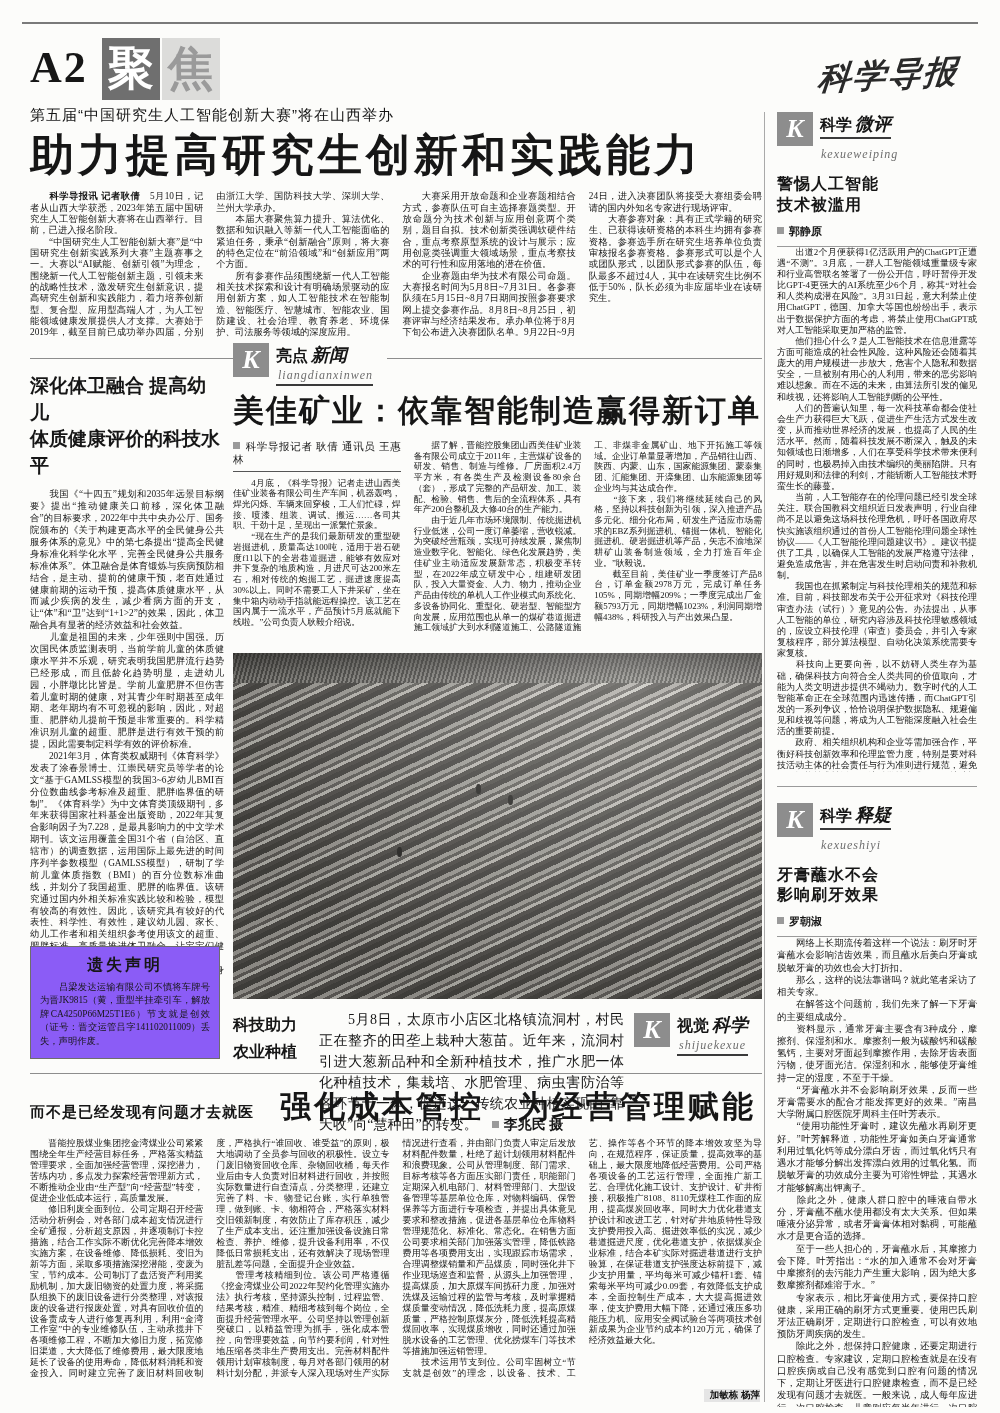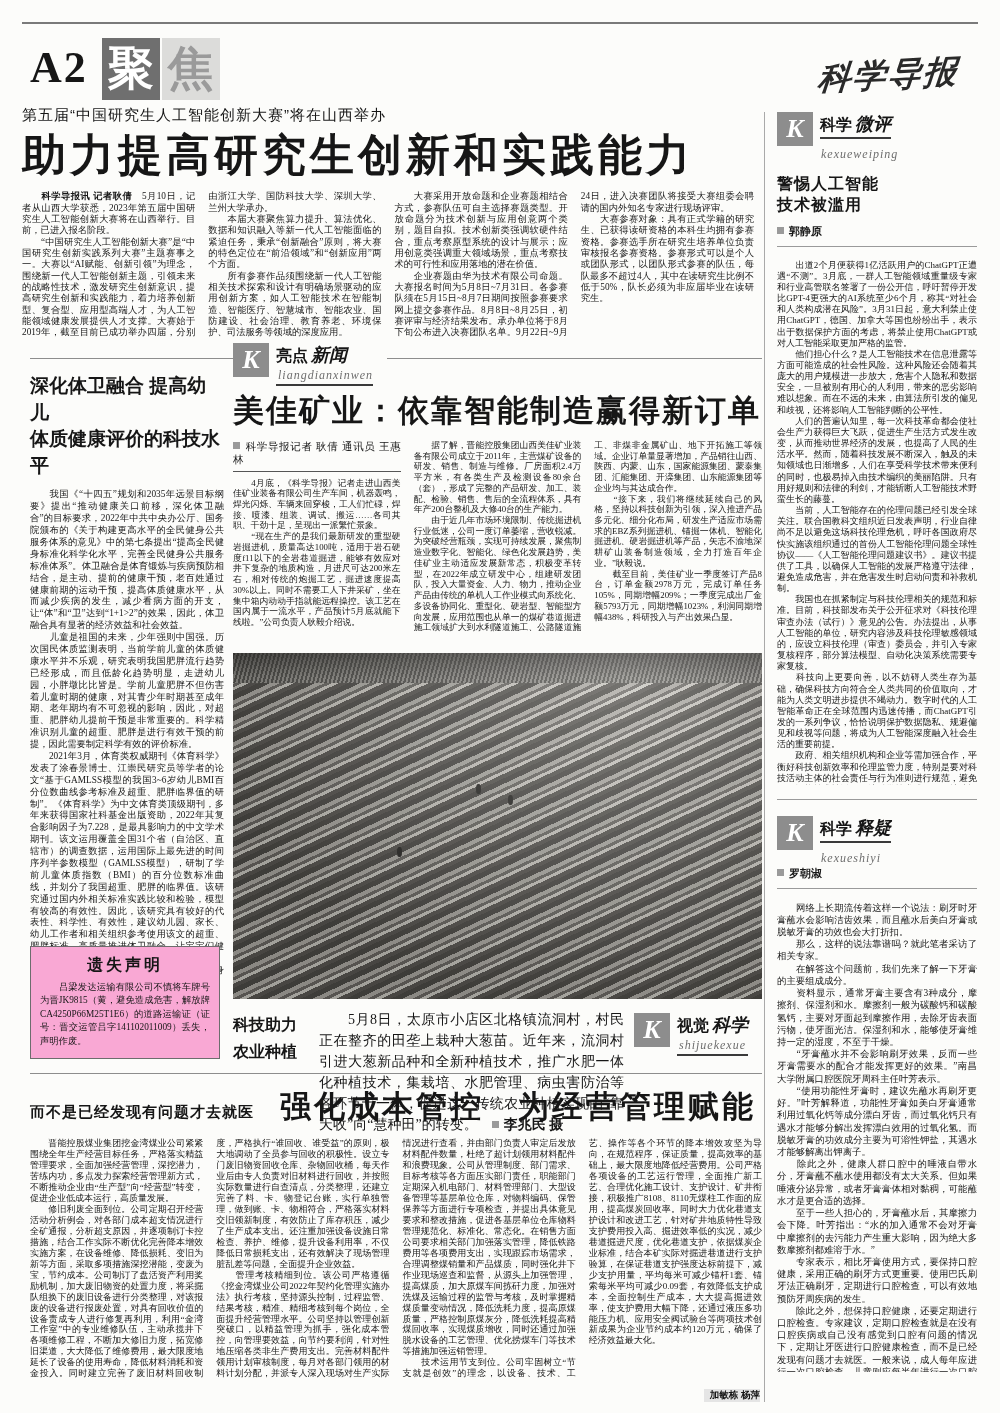--- a/index.html
+++ b/index.html
@@ -15,47 +15,47 @@
       font-size:46px;font-weight:bold;font-family:"Liberation Serif",serif;}
   .fb1{background:#6f6f6f;color:#fff;}
   .fb2{background:#dcdcda;color:#9a9a9a;margin-left:2px;}
   .hspace{flex:1;}
   .masthead{font-size:33px;font-weight:bold;font-style:italic;transform:skewX(-8deg) rotate(-3deg);
             margin-top:14px;margin-right:18px;letter-spacing:2px;color:#2a2a2a;}
   .pubinfo{font-size:11px;font-weight:bold;line-height:19px;margin-top:8px;}
   .pubrow{white-space:nowrap;}
   .sq{display:inline-block;width:7px;height:7px;background:#9a9a9a;margin-right:5px;vertical-align:1px;}
   
-  .main-art{position:absolute;left:22px;top:106px;width:732px;}
+  .main-art{position:absolute;left:30px;top:106px;width:732px;}
   .kicker{font-size:15px;letter-spacing:1px;font-weight:500;}
   .main-head{font-size:44px;font-weight:bold;letter-spacing:4px;margin:6px 0 12px;line-height:1.1;}
   .cols4{column-count:4;column-gap:13px;height:166px;overflow:hidden;
          font-size:9.3px;line-height:1.22;text-align:justify;white-space:pre-wrap;}
   .lead{font-weight:bold;font-family:"Liberation Sans","DejaVu Sans",sans-serif;}
   
   .vrule{position:absolute;left:764px;top:112px;height:1290px;border-left:1px solid #a9a9a9;}
   .sidebar{position:absolute;left:777px;top:112px;width:200px;}
   .k-header{display:flex;align-items:flex-start;}
   .k-logo{width:36px;height:34px;background:#8d8d8d;color:#fff;display:flex;align-items:center;justify-content:center;
           font:bold italic 26px "Liberation Serif",serif;flex:0 0 auto;}
   .k-right{margin-left:7px;border-bottom:2px solid #3a3a3a;padding-bottom:1px;}
   .k-tag{font-size:16px;font-weight:bold;}
   .k-tag2{font-size:18px;font-weight:bold;font-style:italic;font-family:"Liberation Serif",serif;margin-left:3px;}
   .k-pinyin{font-style:italic;font-size:12px;color:#6d6d6d;letter-spacing:1px;margin:1px 0 0 44px;}
   .sb-head{font-size:16px;font-weight:bold;line-height:1.3;white-space:pre-line;margin:12px 0 8px;letter-spacing:1px;}
-  .byline{font-size:11px;font-weight:bold;padding-bottom:7px;border-bottom:1px solid #9a9a9a;margin-bottom:13px;}
+  .byline{font-size:11px;font-weight:bold;padding-bottom:7px;border-bottom:1px solid #9a9a9a;margin-bottom:0;}
   .sb-body{font-size:9px;line-height:1.24;text-align:justify;white-space:pre-wrap;max-height:525px;overflow:hidden;}
   .sb-body2{font-size:9.4px;line-height:1.3;text-align:justify;white-space:pre-wrap;max-height:470px;overflow:hidden;}
   .sb-div{border:none;border-top:1px solid #9a9a9a;margin:14px 0 16px;}
   
   .middle{position:absolute;left:30px;top:358px;width:732px;height:708px;border-top:1px solid #8d8d8d;}
   .tiwei{position:absolute;left:0;top:0;width:194px;height:708px;}
   .tw-title{font-size:19px;font-weight:bold;line-height:1.4;white-space:pre-line;margin:14px 0 10px;}
   .tw-body{font-size:9.3px;line-height:1.28;text-align:justify;white-space:pre-wrap;max-height:508px;overflow:hidden;}
-  .lost{position:absolute;left:0;right:4px;bottom:8px;border:1px solid #6d6d6d;padding:8px 9px 10px;background:#f9a8d4;}
+  .lost{position:absolute;left:0;right:4px;bottom:8px;border:1px solid #6d6d6d;padding:8px 9px 10px;background:#8b5cf6;}
   .lost-title{text-align:center;font-size:16px;font-weight:bold;letter-spacing:3px;margin-bottom:5px;}
   .lost-body{font-size:9.3px;line-height:1.45;text-align:justify;white-space:pre-wrap;}
   .center{position:absolute;left:203px;top:0;width:529px;height:708px;}
   .ld-header{display:flex;align-items:flex-start;background:#fcfcfa;width:fit-content;padding-right:14px;
              margin-top:-16px;}
   .ld-headline{font-size:31px;font-weight:bold;letter-spacing:2px;margin:4px 0 8px;}
   .ld-cols{column-count:3;column-gap:13px;height:206px;overflow:hidden;
            font-size:8.8px;line-height:1.22;text-align:justify;}
   .ld-byline{font-size:10.5px;font-weight:normal;padding-bottom:5px;border-bottom:1px solid #555;margin-bottom:6px;
              font-family:"Liberation Sans","DejaVu Sans",sans-serif;}
@@ -141,20 +141,22 @@
     </div>
     <hr class="sb-div">
     <div>
       <div class="k-header">
         <span class="k-logo">K</span>
         <span class="k-right">
           <span class="k-tag sans">科学</span><span class="k-tag2">释疑</span>
         </span>
       </div>
       <div class="k-pinyin">kexueshiyi</div>
+      <h2 class="sb-head sans">牙膏蘸水不会
+影响刷牙效果</h2>
       <div class="byline sans"><span class="sq"></span><span>罗朝淑</span></div>
       <div class="sb-body2">　　网络上长期流传着这样一个说法：刷牙时牙膏蘸水会影响洁齿效果，而且蘸水后美白牙膏或脱敏牙膏的功效也会大打折扣。
 　　那么，这样的说法靠谱吗？就此笔者采访了相关专家。
 　　在解答这个问题前，我们先来了解一下牙膏的主要组成成分。
 　　资料显示，通常牙膏主要含有3种成分，摩擦剂、保湿剂和水。摩擦剂一般为碳酸钙和碳酸氢钙，主要对牙面起到摩擦作用，去除牙齿表面污物，使牙面光洁。保湿剂和水，能够使牙膏维持一定的湿度，不至于干燥。
 　　“牙膏蘸水并不会影响刷牙效果，反而一些牙膏需要水的配合才能发挥更好的效果。”南昌大学附属口腔医院牙周科主任叶芳表示。
 　　“使用功能性牙膏时，建议先蘸水再刷牙更好。”叶芳解释道，功能性牙膏如美白牙膏通常利用过氧化钙等成分漂白牙齿，而过氧化钙只有遇水才能够分解出发挥漂白效用的过氧化氢。而脱敏牙膏的功效成分主要为可溶性钾盐，其遇水才能够解离出钾离子。
 　　除此之外，健康人群口腔中的唾液自带水分，牙膏蘸不蘸水使用都没有太大关系。但如果唾液分泌异常，或者牙膏膏体相对黏稠，可能蘸水才是更合适的选择。
 　　至于一些人担心的，牙膏蘸水后，其摩擦力会下降。叶芳指出：“水的加入通常不会对牙膏中摩擦剂的去污能力产生重大影响，因为绝大多数摩擦剂都难溶于水。”
 　　专家表示，相比牙膏使用方式，要保持口腔健康，采用正确的刷牙方式更重要。使用巴氏刷牙法正确刷牙，定期进行口腔检查，可以有效地预防牙周疾病的发生。
@@ -166,21 +168,21 @@
 
     <div class="tiwei">
       <h2 class="tw-title sans">深化体卫融合  提高幼儿
 体质健康评价的科技水平</h2>
       <div class="tw-body">　　我国《“十四五”规划和2035年远景目标纲要》提出“推动健康关口前移，深化体卫融合”的目标要求，2022年中共中央办公厅、国务院颁布的《关于构建更高水平的全民健身公共服务体系的意见》中的第七条提出“提高全民健身标准化科学化水平，完善全民健身公共服务标准体系”。体卫融合是体育锻炼与疾病预防相结合，是主动、提前的健康干预，老百姓通过健康前期的运动干预，提高体质健康水平，从而减少疾病的发生，减少看病方面的开支，让“体”和“卫”达到“1+1&gt;2”的效果，因此，体卫融合具有显著的经济效益和社会效益。
 　　儿童是祖国的未来，少年强则中国强。历次国民体质监测表明，当前学前儿童的体质健康水平并不乐观，研究表明我国肥胖流行趋势已经形成，而且低龄化趋势明显，走进幼儿园，小胖墩比比皆是。学前儿童肥胖不但伤害着儿童时期的健康，对其青少年时期甚至成年期、老年期均有不可忽视的影响，因此，对超重、肥胖幼儿提前干预是非常重要的。科学精准识别儿童的超重、肥胖是进行有效干预的前提，因此需要制定科学有效的评价标准。
 　　2021年3月，体育类权威期刊《体育科学》发表了涂春景博士、江崇民研究员等学者的论文“基于GAMLSS模型的我国3~6岁幼儿BMI百分位数曲线参考标准及超重、肥胖临界值的研制”。《体育科学》为中文体育类顶级期刊，多年来获得国家社科基金出版资助，2022年其复合影响因子为7.228，是最具影响力的中文学术期刊。该文运用覆盖全国31个省（自治区、直辖市）的调查数据，运用国际上最先进的时间序列半参数模型（GAMLSS模型），研制了学前儿童体质指数（BMI）的百分位数标准曲线，并划分了我国超重、肥胖的临界值。该研究通过国内外相关标准实践比较和检验，模型有较高的有效性。因此，该研究具有较好的代表性、科学性、有效性，建议幼儿园、家长、幼儿工作者和相关组织参考使用该文的超重、肥胖标准，高质量推进体卫融合，让宝宝们健健康康、快快乐乐成长。
 　　（作者系浙江省体育科学研究所全民健身研究中心主任 薛亮）</div>
       <div class="lost">
         <div class="lost-title">遗失声明</div>
-        <div class="lost-body">　　吕梁发达运输有限公司不慎将车牌号为晋JK9815（黄，避免造成危害，解放牌CA4250P66M25T1E6）的道路运输证（证号：晋交运管吕字141102011009）丢失，声明作废。</div>
+        <div class="lost-body">　　吕梁发达运输有限公司不慎将车牌号为晋JK9815（黄，重型半挂牵引车，解放牌CA4250P66M25T1E6）节支就是创效（证号：晋交运管吕字141102011009）丢失，声明作废。</div>
       </div>
     </div>
 
     <div class="center">
       <div class="ld-header">
         <span class="k-logo">K</span>
         <span class="k-right">
           <span class="k-tag sans">亮点</span><span class="k-tag2">新闻</span>
           <div class="k-pinyin" style="margin-left:2px">liangdianxinwen</div>
         </span>

